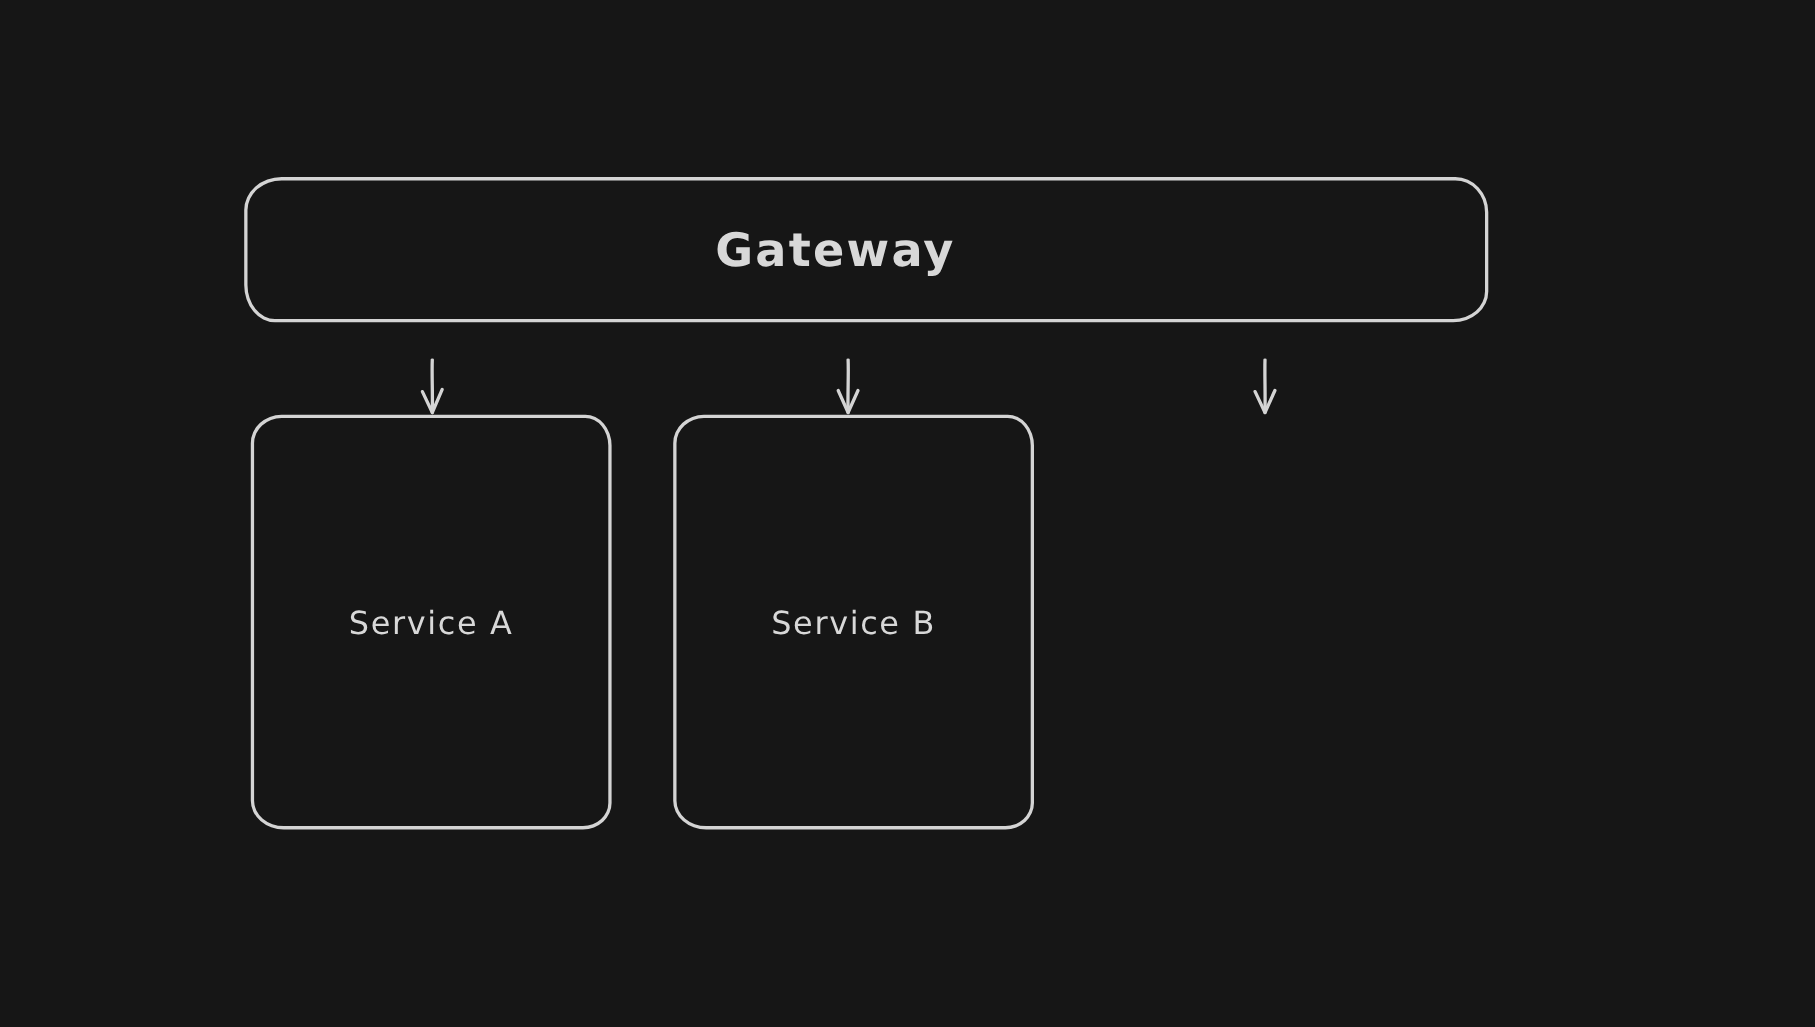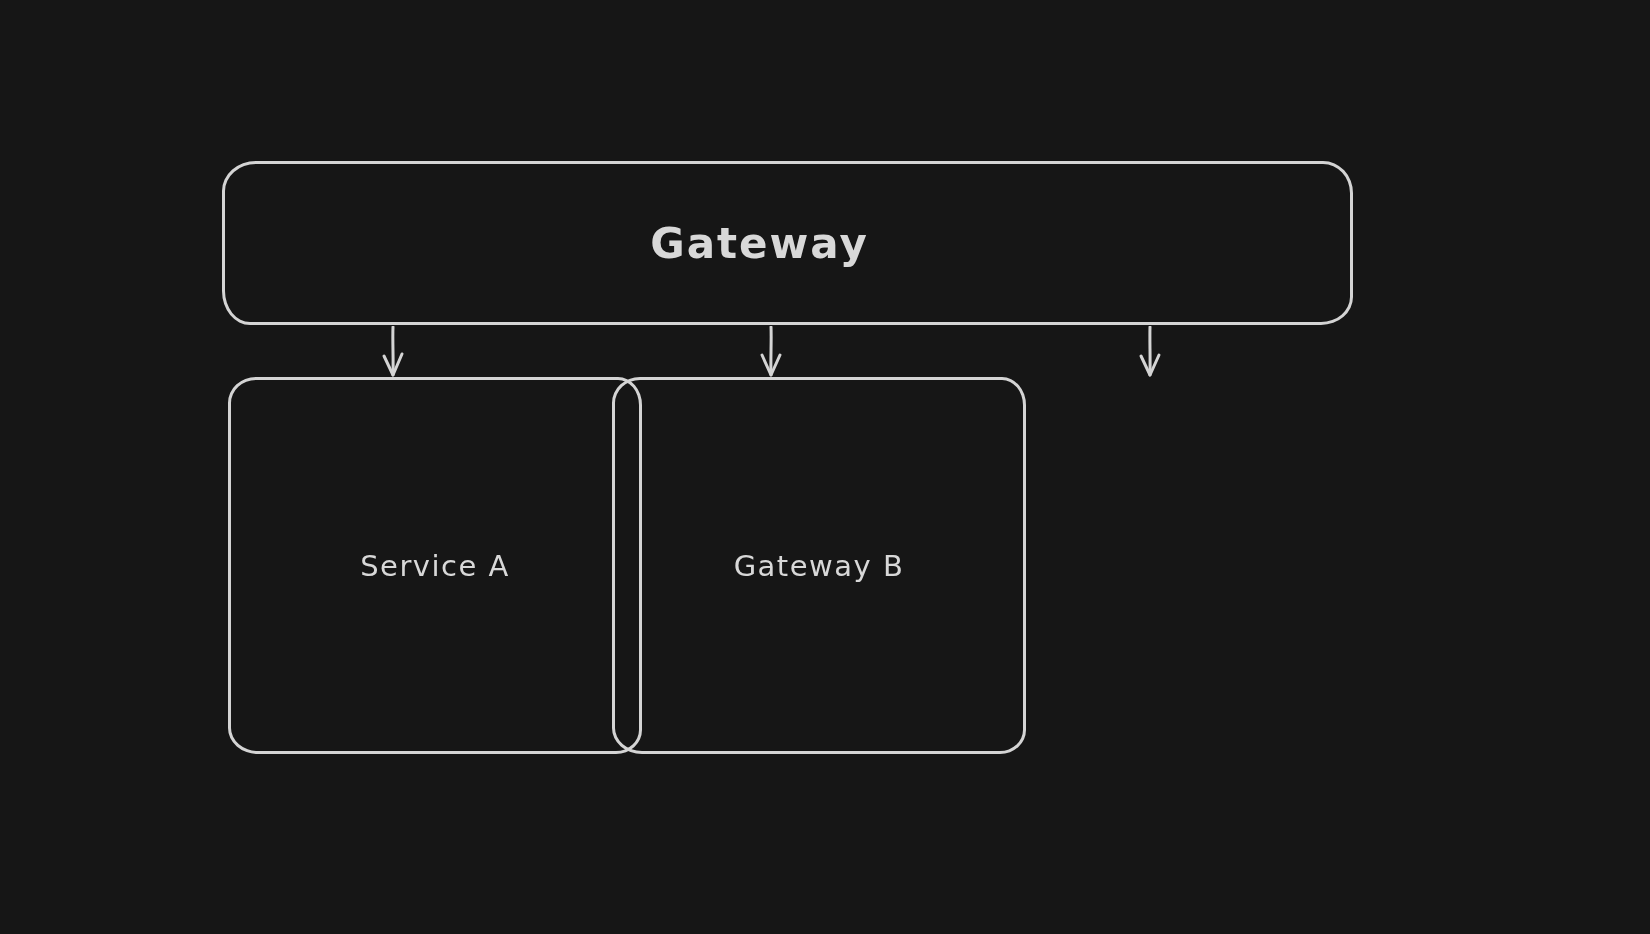--- a/index.html
+++ b/index.html
@@ -24,31 +24,31 @@
     position: absolute;
     border: 3px solid var(--stroke);
     display: flex;
     align-items: center;
     justify-content: center;
     color: var(--text);
     background: transparent;
   }
   
   .node-gateway {
-    left: 222px; top: 161px; width: 1131px; height: 164px;
+    left: 222px; top: 161px; width: 1131px; height: 132px;
     border-radius: 34px 30px 32px 28px / 30px 32px 28px 34px;
   }
   .node-gateway .node-label {
     font-size: 42px;
     font-weight: bold;
     letter-spacing: 2px;
     transform: translateX(-28px);
   }
   .node-service {
-    width: 414px;
+    width: 328px;
     border-radius: 28px 24px 26px 30px / 26px 28px 24px 26px;
   }
   .node-service .node-label {
     font-size: 29px;
     letter-spacing: 1.5px;
   }
   .node-service-a { left: 228px; top: 377px; height: 377px; }
   .node-service-b { left: 612px; top: 377px; height: 377px; }
   .node-service-c { left: 1002px; top: 375px; height: 372px; }
   .edge-arrow {
@@ -89,17 +89,17 @@
       <path d="M19 1 C18.6 14, 19.4 32, 19 49" stroke="#d4d4d4" stroke-width="3" stroke-linecap="round"></path>
       <path d="M10 30 L19 49 L28 29" stroke="#d4d4d4" stroke-width="3" stroke-linecap="round" stroke-linejoin="round"></path>
     </svg>
   </div>
 
   <div class="node node-service node-service-a">
     <span class="node-label">Service A</span>
   </div>
 
   <div class="node node-service node-service-b">
-    <span class="node-label">Gateway B</span>
+    <span class="node-label">Service B</span>
   </div>
 
 
 </div>
 
 </body></html>

